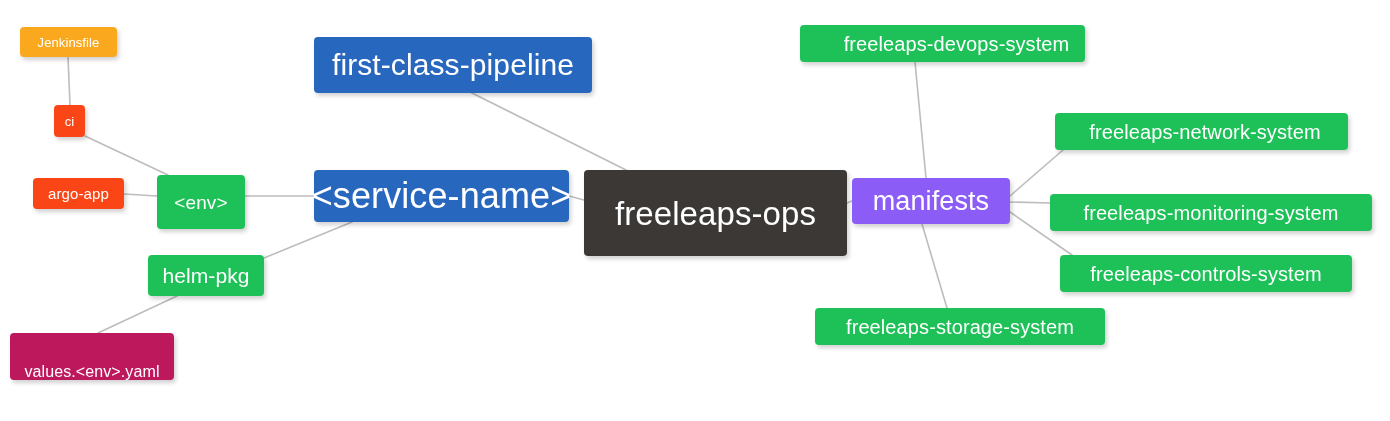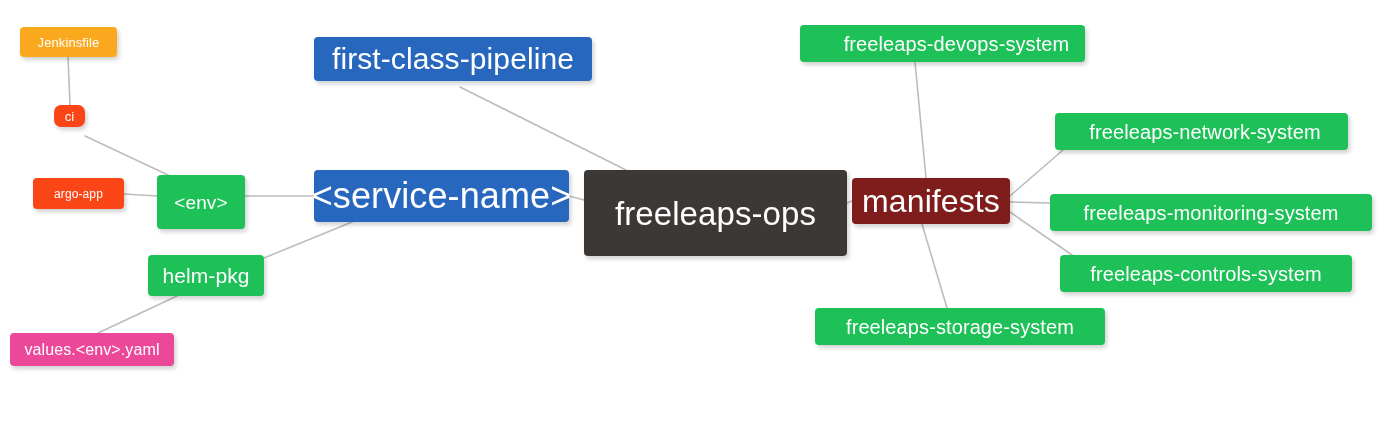--- a/index.html
+++ b/index.html
@@ -63,45 +63,45 @@
       <line x1="915" y1="62" x2="926" y2="178" stroke="#bdbdbd" stroke-width="1.6" stroke-linecap="round"></line>
       <line x1="1063" y1="150" x2="1010" y2="196" stroke="#bdbdbd" stroke-width="1.6" stroke-linecap="round"></line>
       <line x1="1050" y1="203" x2="1010" y2="202" stroke="#bdbdbd" stroke-width="1.6" stroke-linecap="round"></line>
       <line x1="1072" y1="255" x2="1010" y2="212" stroke="#bdbdbd" stroke-width="1.6" stroke-linecap="round"></line>
       <line x1="947" y1="308" x2="922" y2="224" stroke="#bdbdbd" stroke-width="1.6" stroke-linecap="round"></line>
     </svg>
   <div id="node-layer">
       <div class="node" style="left: 20px; top: 27px; width: 97px; height: 30px; background: rgb(250, 169, 30); font-size: 13px;">
         <span class="node-label">Jenkinsfile</span>
       </div>
-      <div class="node" style="left: 54px; top: 105px; width: 31px; height: 22px; background: rgb(250, 70, 22); font-size: 13px; border-radius: 7px;">
+      <div class="node" style="left: 54px; top: 105px; width: 31px; height: 32px; background: rgb(250, 70, 22); font-size: 13px;">
         <span class="node-label">ci</span>
       </div>
-      <div class="node" style="left: 33px; top: 178px; width: 91px; height: 31px; background: rgb(250, 70, 22); font-size: 12px;">
+      <div class="node" style="left: 33px; top: 178px; width: 91px; height: 31px; background: rgb(250, 70, 22); font-size: 15px;">
         <span class="node-label">argo-app</span>
       </div>
       <div class="node" style="left: 157px; top: 175px; width: 88px; height: 54px; background: rgb(29, 193, 88); font-size: 19px;">
         <span class="node-label">&lt;env&gt;</span>
       </div>
       <div class="node" style="left: 148px; top: 255px; width: 116px; height: 41px; background: rgb(29, 193, 88); font-size: 21px;">
         <span class="node-label">helm-pkg</span>
       </div>
-      <div class="node" style="left: 10px; top: 333px; width: 164px; height: 33px; background: #ec4899; font-size: 16px;">
+      <div class="node" style="left: 10px; top: 333px; width: 164px; height: 47px; background: #be185d; font-size: 16px; align-items: flex-end;">
         <span class="node-label">values.&lt;env&gt;.yaml</span>
       </div>
-      <div class="node" style="left: 314px; top: 37px; width: 278px; height: 44px; background: rgb(40, 103, 190); font-size: 30px;">
+      <div class="node" style="left: 314px; top: 37px; width: 278px; height: 56px; background: rgb(40, 103, 190); font-size: 30px;">
         <span class="node-label">first-class-pipeline</span>
       </div>
       <div class="node" style="left: 314px; top: 170px; width: 255px; height: 52px; background: rgb(40, 103, 190); font-size: 36px;">
         <span class="node-label">&lt;service-name&gt;</span>
       </div>
       <div class="node" style="left: 584px; top: 170px; width: 263px; height: 86px; background: rgb(60, 56, 53); font-size: 33px;">
         <span class="node-label">freeleaps-ops</span>
       </div>
-      <div class="node" style="left: 852px; top: 178px; width: 158px; height: 46px; background: #7f1d1d; font-size: 32px;">
+      <div class="node" style="left: 852px; top: 178px; width: 158px; height: 46px; background: #8b5cf6; font-size: 27px;">
         <span class="node-label">manifests</span>
       </div>
       <div class="node" style="left: 800px; top: 25px; width: 285px; height: 37px; background: rgb(29, 193, 88); font-size: 20px; padding-left: 28px;">
         <span class="node-label">freeleaps-devops-system</span>
       </div>
       <div class="node" style="left: 1055px; top: 113px; width: 293px; height: 37px; background: rgb(29, 193, 88); font-size: 20px; padding-left: 7px;">
         <span class="node-label">freeleaps-network-system</span>
       </div>
       <div class="node" style="left: 1050px; top: 186px; width: 322px; height: 37px; background: rgb(29, 193, 88); font-size: 20px; margin-top: 8px;">
         <span class="node-label">freeleaps-monitoring-system</span>

